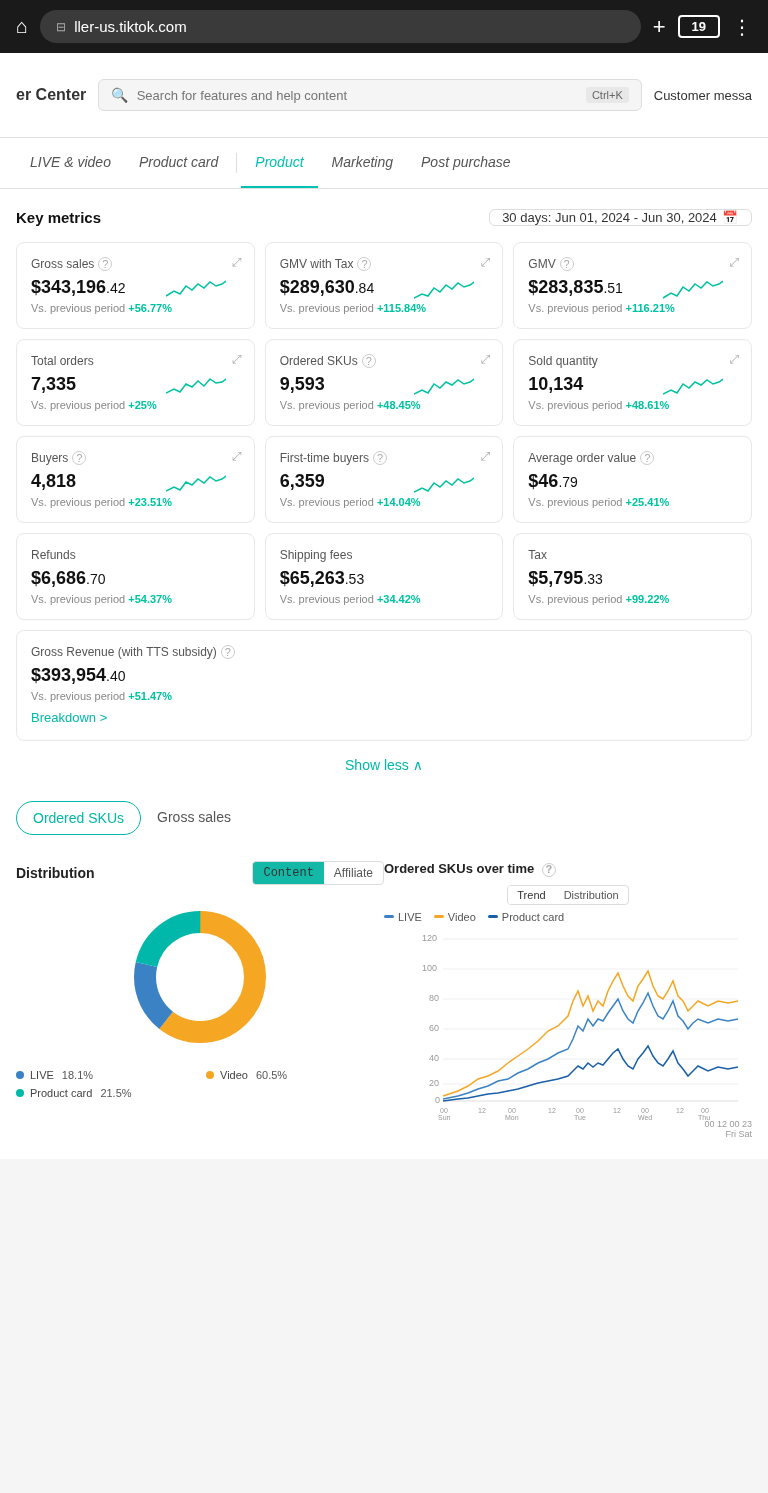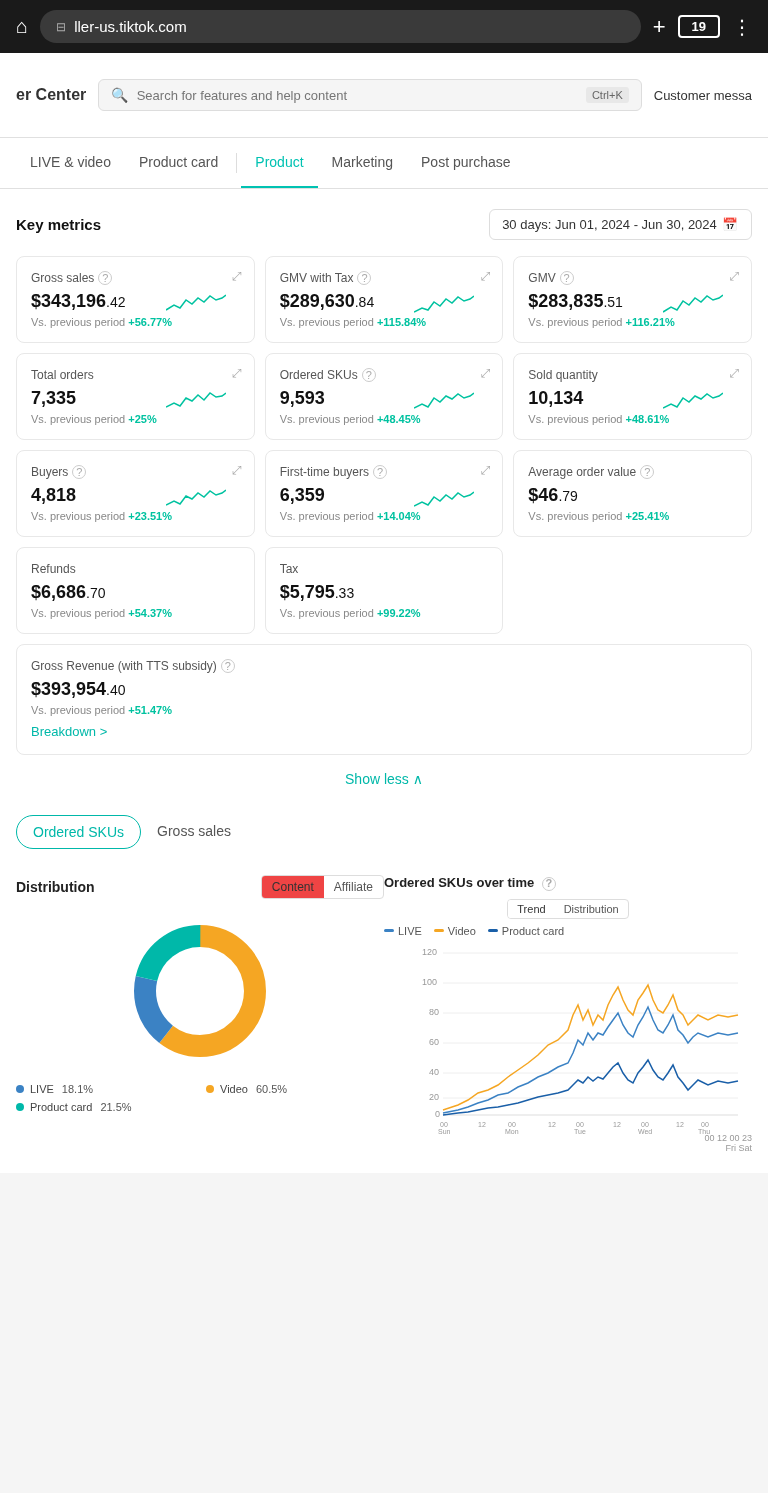--- a/index.html
+++ b/index.html
@@ -83,39 +83,40 @@
       border-bottom: 1px solid #e0e0e0;
       gap: 0;
     }
     .nav-tab {
       padding: 16px 14px;
       font-size: 14px;
       color: #555;
       cursor: pointer;
       white-space: nowrap;
       border-bottom: 2px solid transparent;
+      font-style: italic;
     }
     .nav-tab.active { color: #00c2b2; border-bottom: 2px solid #00c2b2; font-weight: 500; }
     .nav-divider { width: 1px; height: 20px; background: #ddd; margin: 0 4px; }
 
     
     .main-content { background: white; padding: 20px 16px; }
 
     
     .metrics-header {
       display: flex;
       justify-content: space-between;
       align-items: center;
       margin-bottom: 16px;
     }
     .metrics-title { font-size: 15px; font-weight: 700; color: #111; }
     .date-range {
       border: 1px solid #ddd;
       border-radius: 6px;
-      padding: 7px 12px;
+      padding: 0 12px;
       font-size: 13px;
       color: #333;
       display: flex;
       align-items: center;
       gap: 6px;
     }
 
     
     .metrics-grid {
       display: grid;
@@ -221,23 +222,24 @@
       border-radius: 4px;
       overflow: hidden;
     }
     .filter-tab {
       padding: 4px 10px;
       font-size: 12px;
       cursor: pointer;
       color: #555;
     }
     .filter-tab.active {
-      background: #ef4444;
+      background: #14b8a6;
       color: #333;
       font-weight: 500;
+      font-family: Liberation Mono, monospace;
     }
 
     
     .donut-container {
       display: flex;
       flex-direction: column;
       align-items: center;
     }
     .donut-legend {
       display: grid;
@@ -539,20 +541,32 @@
       </div>
       <div class="metric-value">
         <span>$6,686</span><span class="decimal">.70</span>
       </div>
       <div class="metric-vs">
         <span>Vs. previous period</span>
         <span class="metric-change">+54.37%</span>
       </div>
     </div>
 
+    <div class="metric-card">
+      <div class="metric-label">
+        <span>Shipping fees</span>
+      </div>
+      <div class="metric-value">
+        <span>$65,263</span><span class="decimal">.53</span>
+      </div>
+      <div class="metric-vs">
+        <span>Vs. previous period</span>
+        <span class="metric-change">+34.42%</span>
+      </div>
+    </div>
 
     <div class="metric-card">
       <div class="metric-label">
         <span>Tax</span>
       </div>
       <div class="metric-value">
         <span>$5,795</span><span class="decimal">.33</span>
       </div>
       <div class="metric-vs">
         <span>Vs. previous period</span>

